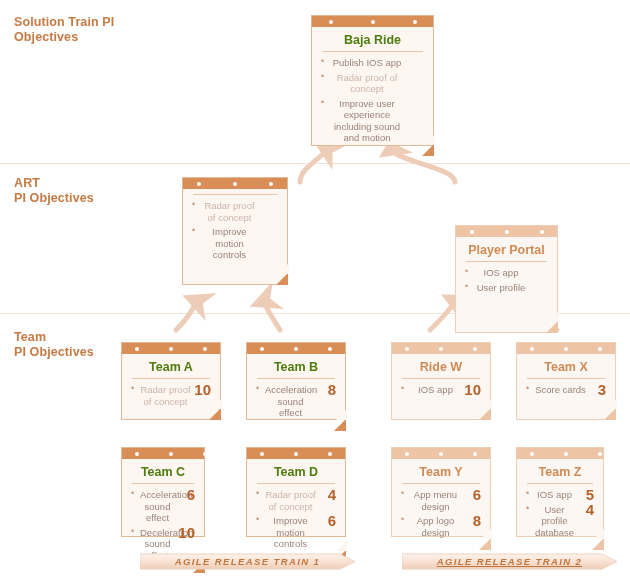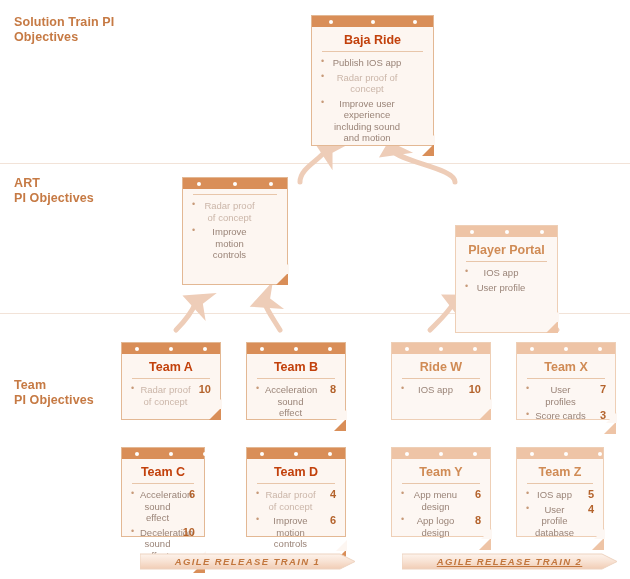--- a/index.html
+++ b/index.html
@@ -68,21 +68,21 @@
     border-radius: 50%;
     background: #ffffff;
   }
   .card-body {
     position: relative;
     flex: 1 1 auto;
     padding: 5px 9px 8px 9px;
   }
   .card-title {
     text-align: center;
-    color: #c2410c;
+    color: #4d7c0f;
     font-size: 12.5px;
     font-weight: bold;
     line-height: 16px;
     padding-bottom: 3px;
   }
   .card.light .card-title {
     color: #d08b55;
   }
   .title-rule {
     height: 1px;
@@ -110,21 +110,21 @@
     left: 0;
     top: -1px;
     color: #c79a79;
     font-size: 9px;
   }
   .bullets li .score {
     position: absolute;
     right: 0;
     top: 0;
     color: #b4632c;
-    font-size: 11px;
+    font-size: 15px;
     font-weight: bold;
   }
   .bullets li.faded { color: #cbb6a9; }
 
   
   .fold {
     position: absolute;
     right: -1px;
     bottom: -1px;
     width: 0;
@@ -184,21 +184,21 @@
 
 <div id="canvas">
 
   <div class="band-divider" style="top:163px;"></div>
   <div class="band-divider" style="top:313px;"></div>
 
   <div class="row-label" style="left:14px; top:15px;">Solution Train PI
 Objectives</div>
   <div class="row-label" style="left:14px; top:176px;">ART
 PI Objectives</div>
-  <div class="row-label" style="left:14px; top:330px;margin-top:48px;">Team
+  <div class="row-label" style="left:14px; top:330px;">Team
 PI Objectives</div>
 
   <svg class="arrow-layer" viewBox="0 0 630 579" width="630" height="579">
     <defs>
       <marker id="ah" markerWidth="7" markerHeight="7" refX="3.2" refY="3.4" orient="auto" markerUnits="strokeWidth">
         <path d="M0.4,6.6 L3.4,0.4 L6.4,6.6 L3.4,4.8 Z" fill="#eecdb8"></path>
       </marker>
     </defs>
     <g fill="none" stroke="#eecdb8" stroke-width="5" stroke-linecap="round" marker-end="url(#ah)">
 
@@ -350,24 +350,20 @@
   <div class="card light" style="left:516px; top:342px; width:100px; height:78px;">
     <div class="card-header">
       <span class="dot" style="left:13px;"></span>
       <span class="dot" style="left:47px;"></span>
       <span class="dot" style="left:81px;"></span>
     </div>
     <div class="card-body">
       <div class="card-title">Team X</div>
       <div class="title-rule"></div>
       <ul class="bullets">
-        <li>
-          <span>User profiles</span>
-          <span class="score">7</span>
-        </li>
         <li>
           <span>Score cards</span>
           <span class="score">3</span>
         </li>
       </ul>
       <span class="fold">
           <span class="fold-inner"></span>
         </span>
     </div>
   </div>

